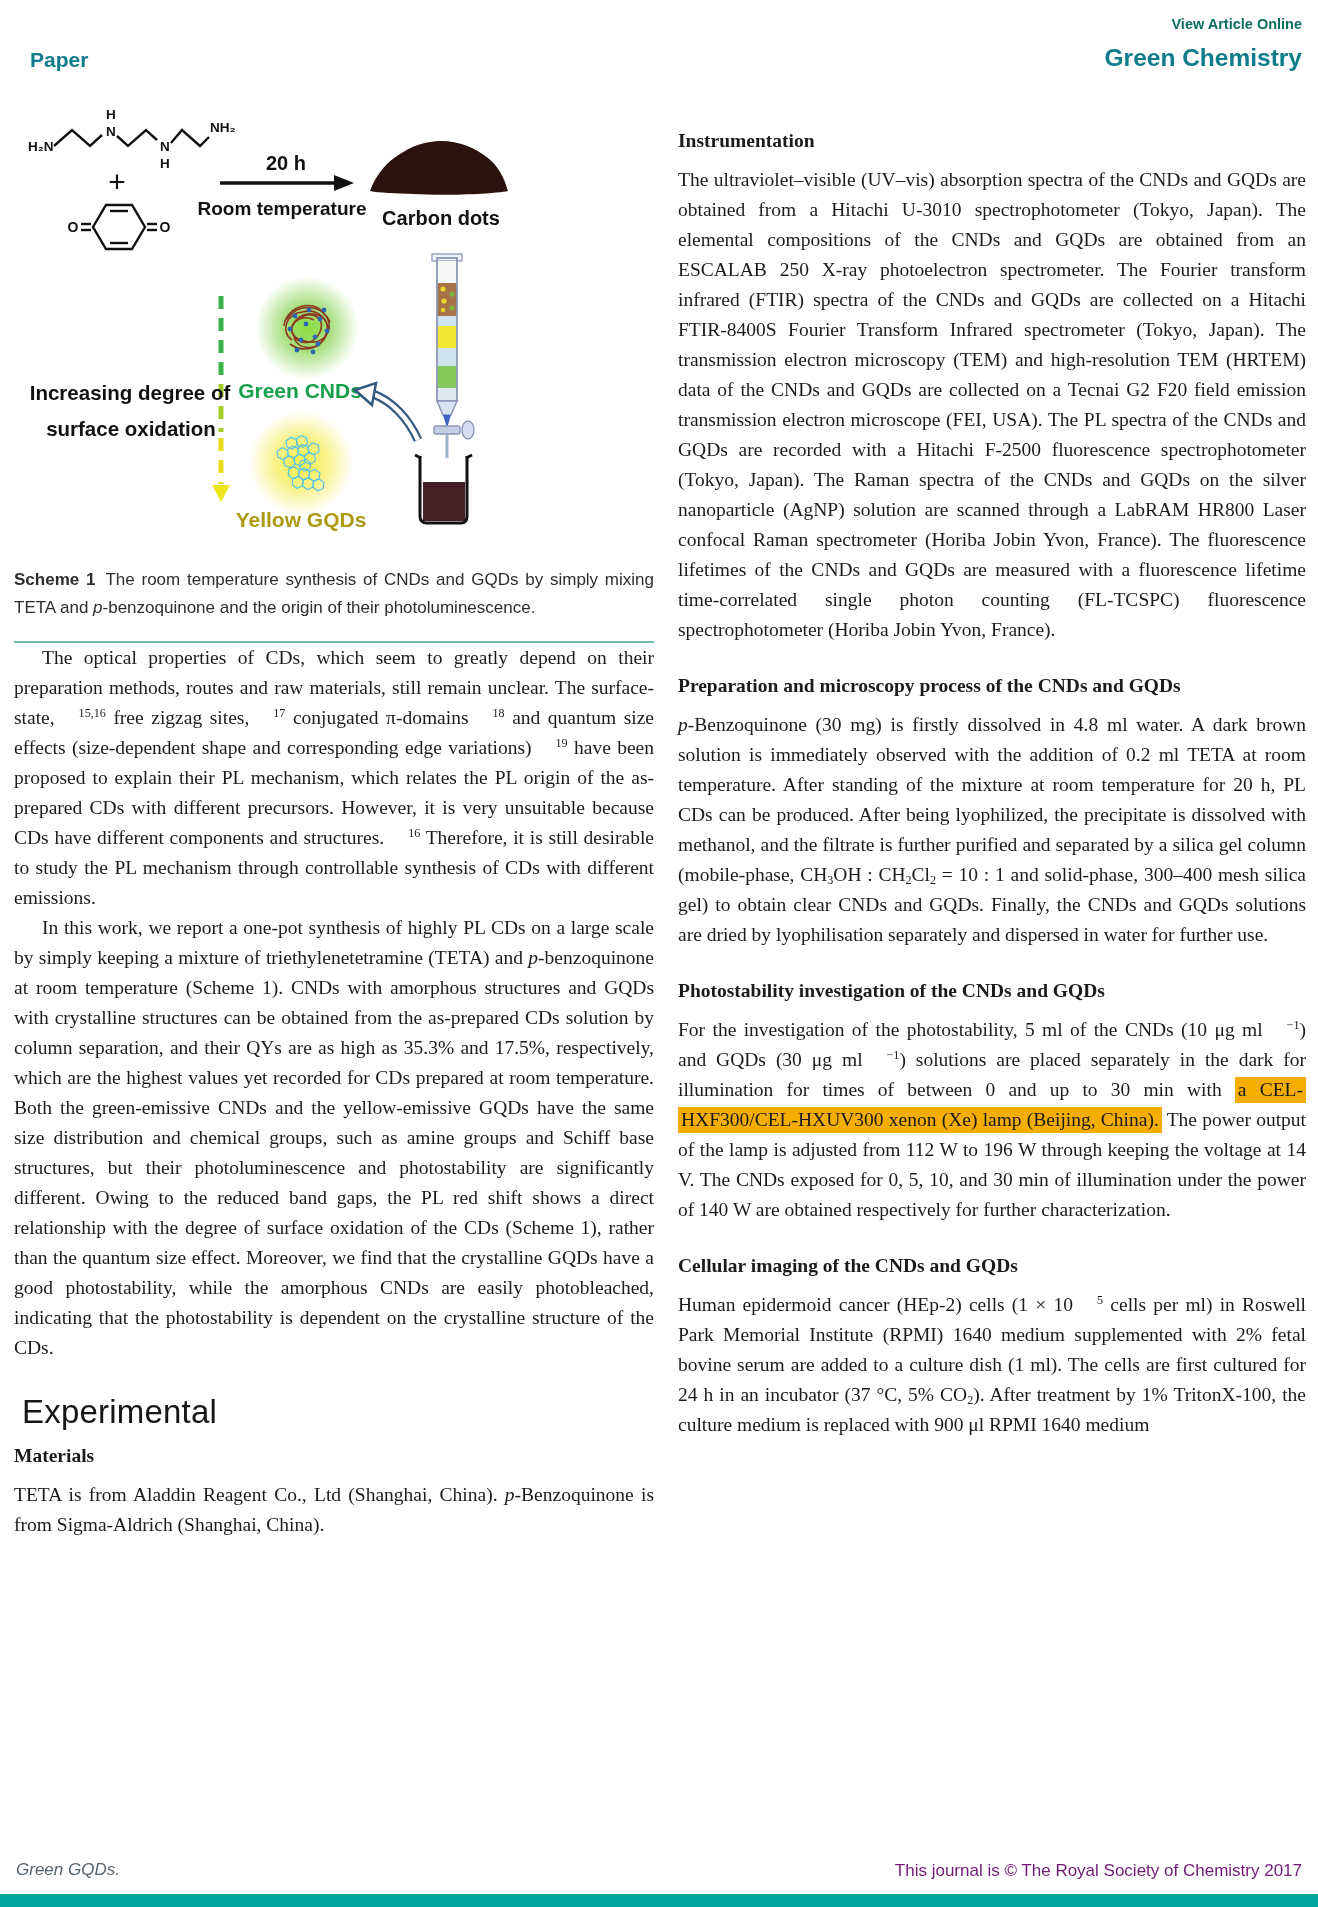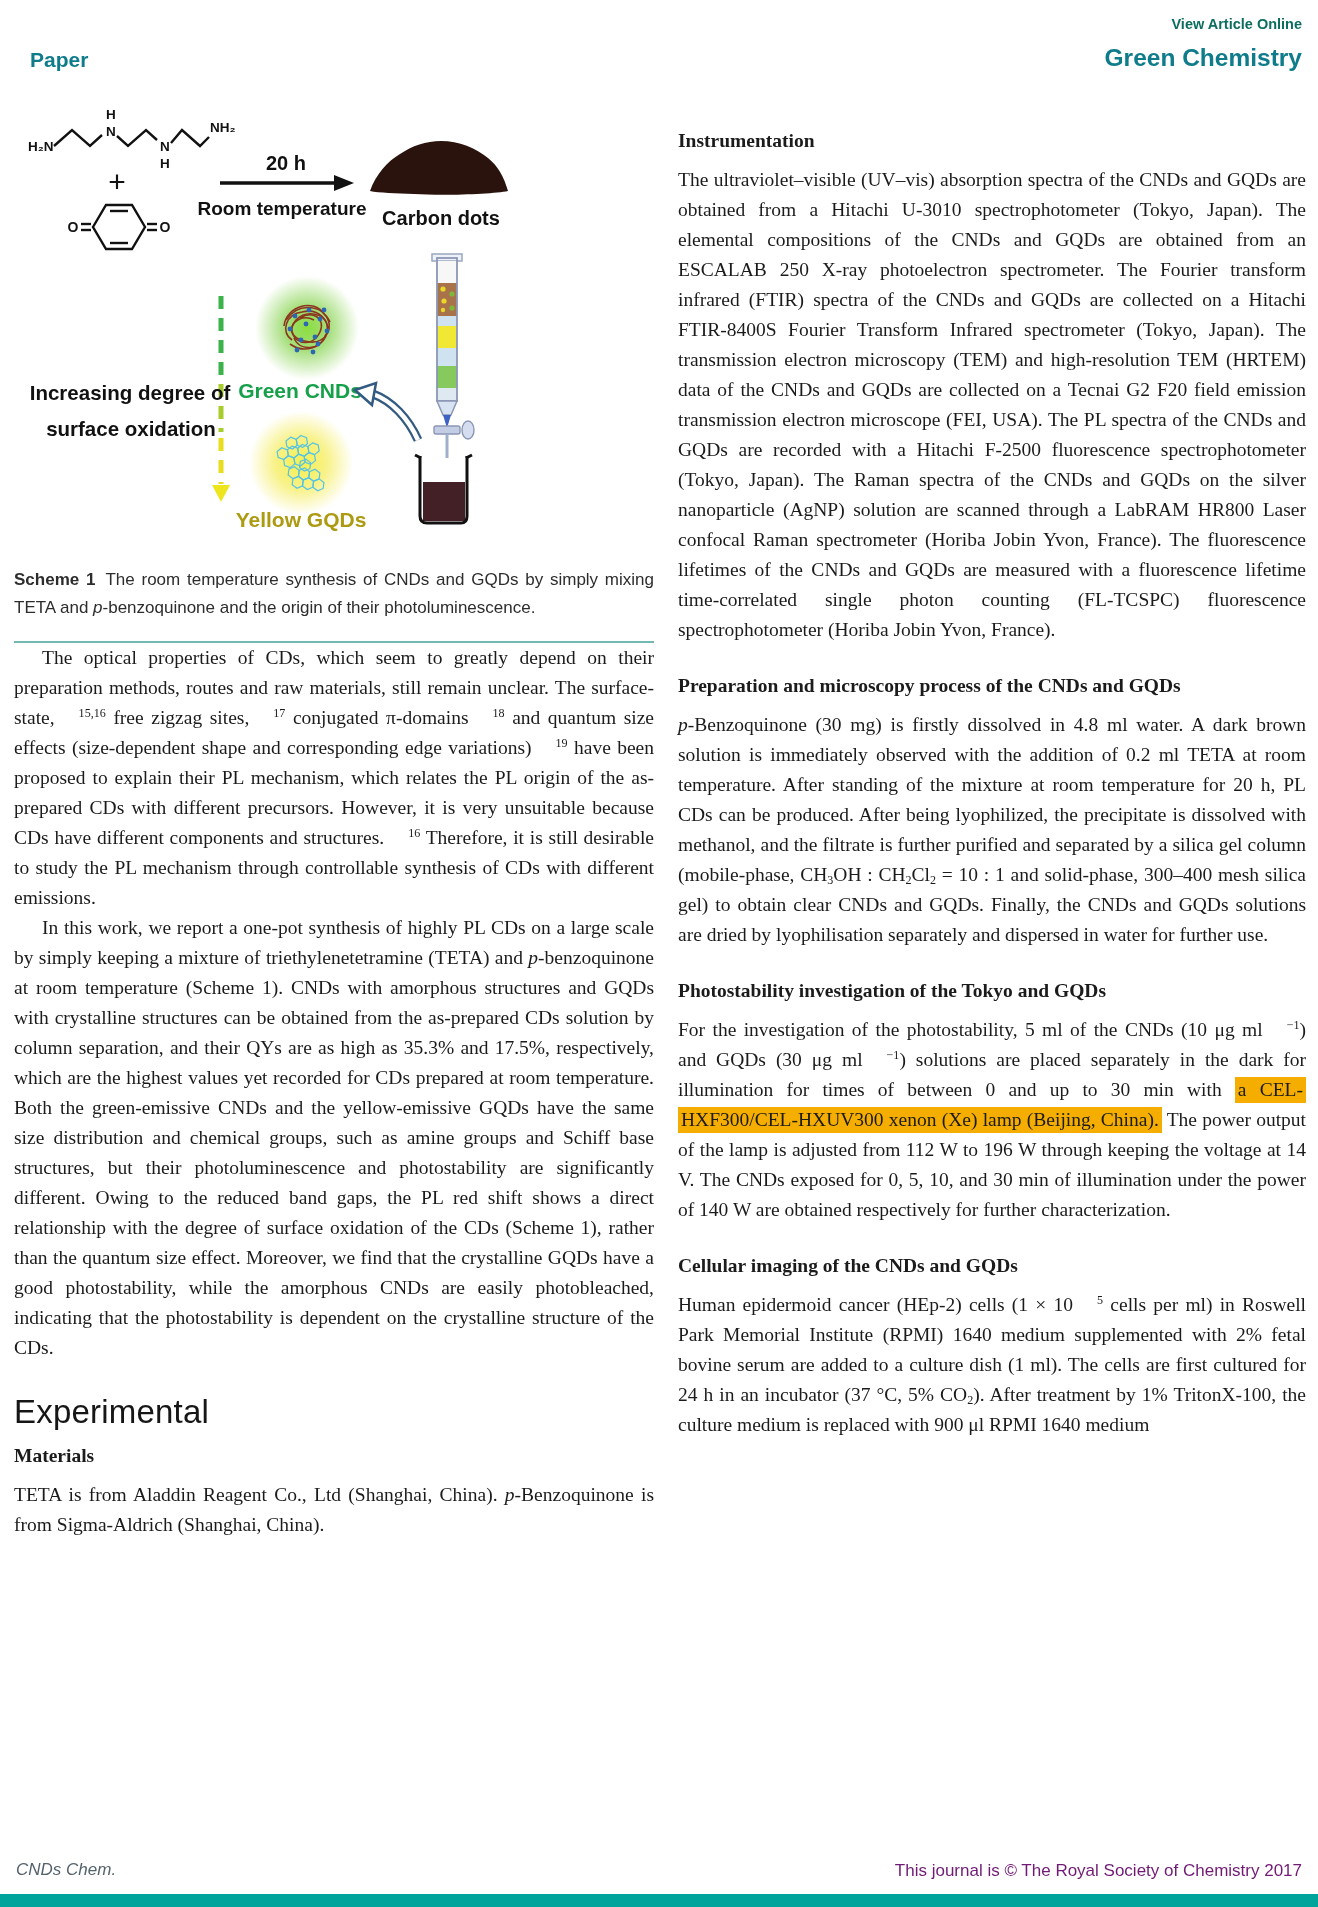--- a/index.html
+++ b/index.html
@@ -27,21 +27,21 @@
   .col-left{position:absolute;left:14px;top:88px;width:640px;}
   .col-right{position:absolute;left:678px;top:100px;width:628px;}
 
   p.body{font-size:19.5px;line-height:30px;text-align:justify;margin:0;}
   .indent{text-indent:28px;}
   .mt26{margin-top:26px;}
   .caption{font-family:"Liberation Sans",sans-serif;font-size:17px;line-height:27.5px;color:#2d2d2d;margin:14px 0 0 0;text-align:justify;}
   .caption .sg-b{margin-right:10px;}
   .rule{border:0;border-top:2px solid var(--rule-teal);margin:20px 0 0 0;}
   .subhead{font-size:19.5px;font-weight:700;margin:30px 0 13px 0;font-family:"Liberation Serif",serif;}
-  .bighead{font-family:"Liberation Sans",sans-serif;font-weight:400;font-size:33px;color:#161616;margin:30px 0 8px 0;letter-spacing:.2px;}
+  .bighead{font-family:"Liberation Sans",sans-serif;font-weight:400;font-size:33px;color:#161616;margin:30px 0 8px 8px;letter-spacing:.2px;}
 
   .sg-b{font-weight:700;}
   .sg-i{font-style:italic;}
   .sg-hl{background:var(--hl);padding:2px 3px 3px 3px;
     box-decoration-break:clone;-webkit-box-decoration-break:clone;}
   sup,sub{font-size:.62em;line-height:0;vertical-align:baseline;position:relative;}
   sup{top:-0.55em;margin-left:24px;}
   sub{top:0.28em;}
 
   .footer-left{position:absolute;left:16px;top:1860px;
@@ -227,22 +227,22 @@
 </div>
 
 <div class="col-right">
 
   <h2 class="subhead">Instrumentation</h2>
   <p class="body"><span>The ultraviolet–visible (UV–vis) absorption spectra of the CNDs and GQDs are obtained from a Hitachi U-3010 spectrophotometer (Tokyo, Japan). The elemental compositions of the CNDs and GQDs are obtained from an ESCALAB 250 X-ray photoelectron spectrometer. The Fourier transform infrared (FTIR) spectra of the CNDs and GQDs are collected on a Hitachi FTIR-8400S Fourier Transform Infrared spectrometer (Tokyo, Japan). The transmission electron microscopy (TEM) and high-resolution TEM (HRTEM) data of the CNDs and GQDs are collected on a Tecnai G2 F20 field emission transmission electron microscope (FEI, USA). The PL spectra of the CNDs and GQDs are recorded with a Hitachi F-2500 fluorescence spectrophotometer (Tokyo, Japan). The Raman spectra of the CNDs and GQDs on the silver nanoparticle (AgNP) solution are scanned through a LabRAM HR800 Laser confocal Raman spectrometer (Horiba Jobin Yvon, France). The fluorescence lifetimes of the CNDs and GQDs are measured with a fluorescence lifetime time-correlated single photon counting (FL-TCSPC) fluorescence spectrophotometer (Horiba Jobin Yvon, France).</span></p>
 
   <h2 class="subhead">Preparation and microscopy process of the CNDs and GQDs</h2>
   <p class="body"><span class="sg-i">p</span><span>-Benzoquinone (30 mg) is firstly dissolved in 4.8 ml water. A dark brown solution is immediately observed with the addition of 0.2 ml TETA at room temperature. After standing of the mixture at room temperature for 20 h, PL CDs can be produced. After being lyophilized, the precipitate is dissolved with methanol, and the filtrate is further purified and separated by a silica gel column (mobile-phase, CH</span><sub>3</sub><span>OH : CH</span><sub>2</sub><span>Cl</span><sub>2</sub><span> = 10 : 1 and solid-phase, 300–400 mesh silica gel) to obtain clear CNDs and GQDs. Finally, the CNDs and GQDs solutions are dried by lyophilisation separately and dispersed in water for further use.</span></p>
 
-  <h2 class="subhead">Photostability investigation of the Tokyo and GQDs</h2>
+  <h2 class="subhead">Photostability investigation of the CNDs and GQDs</h2>
   <p class="body"><span>For the investigation of the photostability, 5 ml of the CNDs (10 μg ml</span><sup>−1</sup><span>) and GQDs (30 μg ml</span><sup>−1</sup><span>) solutions are placed separately in the dark for illumination for times of between 0 and up to 30 min with </span><span class="sg-hl">a CEL-HXF300/CEL-HXUV300 xenon (Xe) lamp (Beijing, China).</span><span> The power output of the lamp is adjusted from 112 W to 196 W through keeping the voltage at 14 V. The CNDs exposed for 0, 5, 10, and 30 min of illumination under the power of 140 W are obtained respectively for further characterization.</span></p>
 
   <h2 class="subhead">Cellular imaging of the CNDs and GQDs</h2>
   <p class="body"><span>Human epidermoid cancer (HEp-2) cells (1 × 10</span><sup>5</sup><span> cells per ml) in Roswell Park Memorial Institute (RPMI) 1640 medium supplemented with 2% fetal bovine serum are added to a culture dish (1 ml). The cells are first cultured for 24 h in an incubator (37 °C, 5% CO</span><sub>2</sub><span>). After treatment by 1% TritonX-100, the culture medium is replaced with 900 μl RPMI 1640 medium</span></p>
 </div>
 
-<div class="footer-left">CNDs Chem.</div>
+<div class="footer-left">Green GQDs.</div>
 <div class="footer-right">This journal is © The Royal Society of Chemistry 2017</div>
 <div class="bottom-bar"></div>
 
 </body></html>

